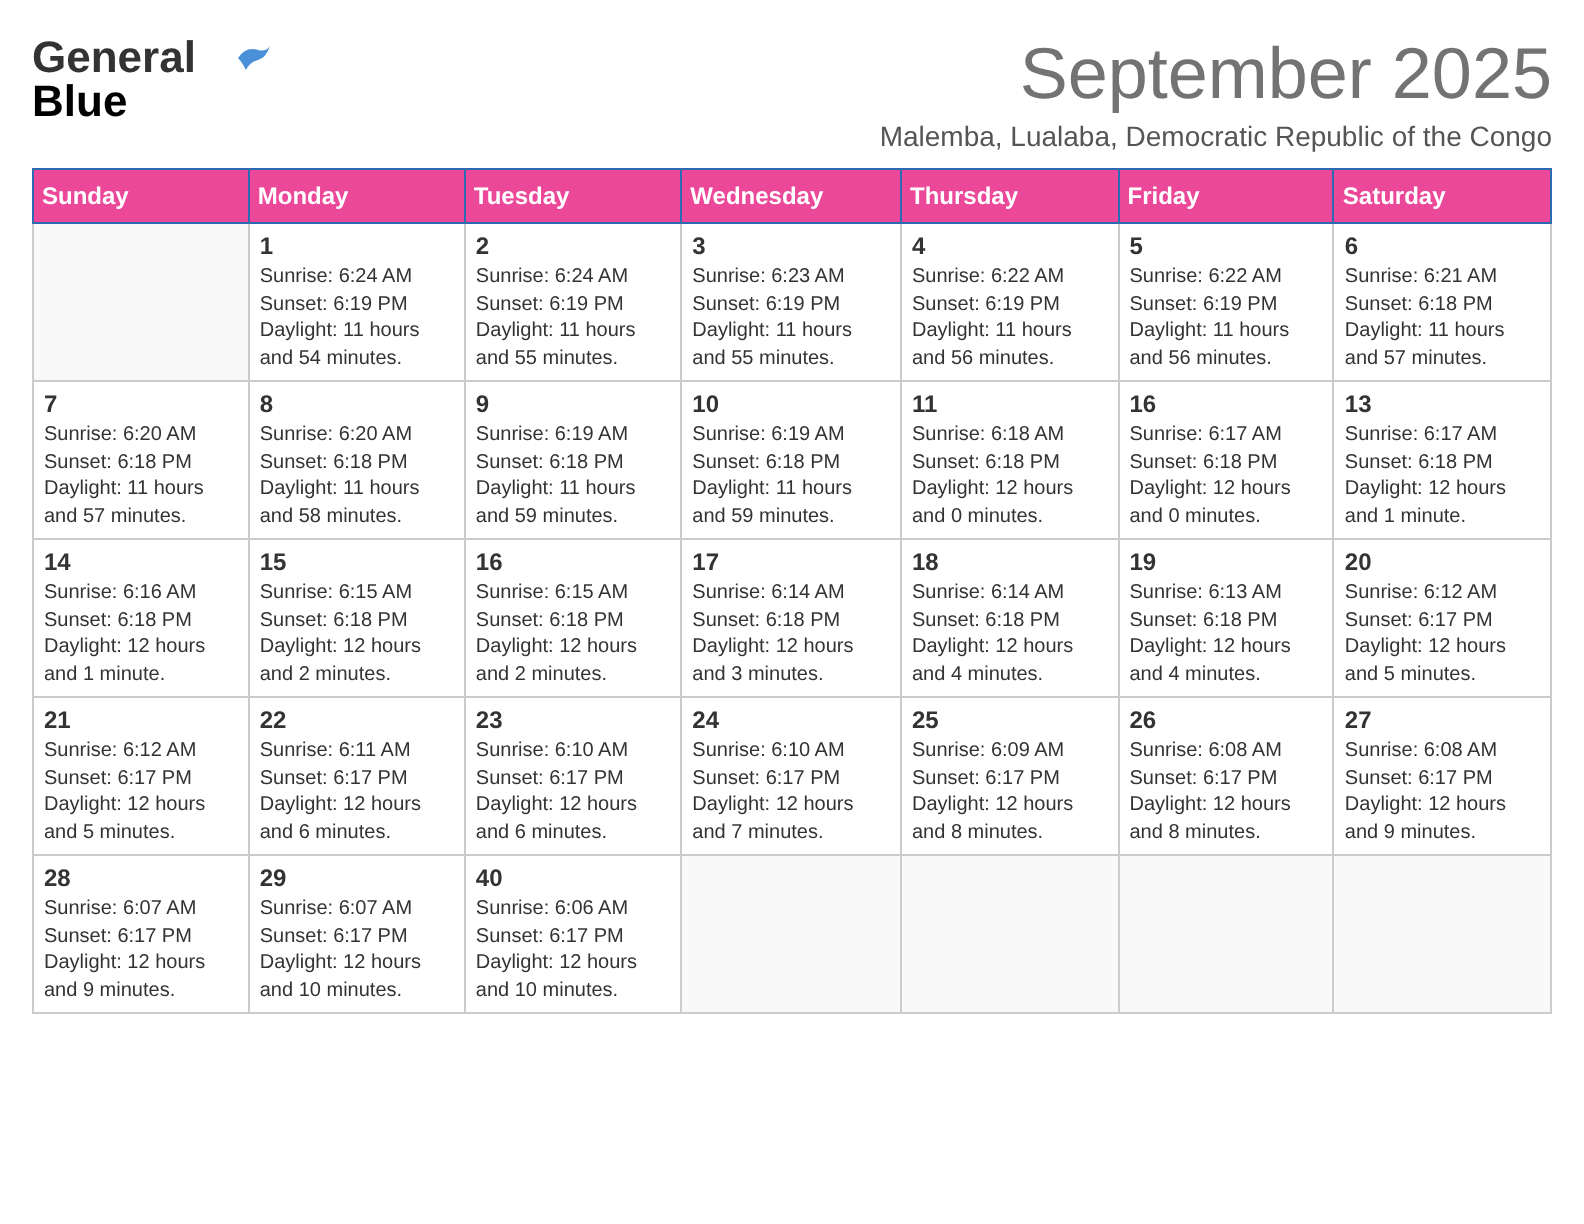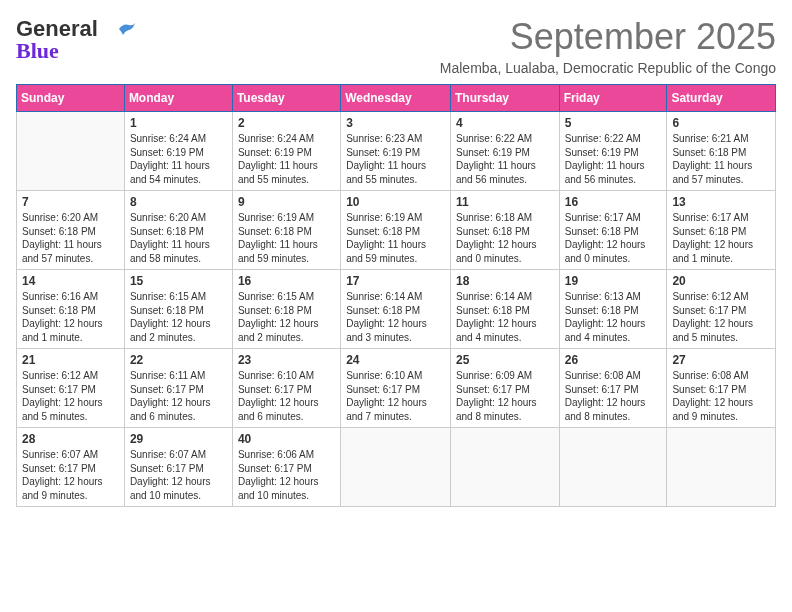--- a/index.html
+++ b/index.html
@@ -77,21 +77,21 @@
 <body>
 
 <div class="header">
   <div class="logo">
     <div style="display:flex;align-items:center;gap:17px;">
       <span style="font-size:22px;font-weight:bold;color:#333;">General</span>
       <svg width="22" height="16" viewBox="0 0 22 16">
         <path d="M4,8 Q8,2 14,4 Q18,5 20,2 Q18,8 14,9 Q10,10 8,14 Q6,10 4,8Z" fill="#4a90d9"></path>
       </svg>
     </div>
-    <span style="font-size:22px;font-weight:bold;color:#6d28d9;margin-top:-4px;font-family:Liberation Serif, serif;">Blue</span>
+    <span style="font-size:22px;font-weight:bold;color:#000000;margin-top:-4px;">Blue</span>
   </div>
   <div class="title-block">
     <div class="month-title">September 2025</div>
     <div class="subtitle">Malemba, Lualaba, Democratic Republic of the Congo</div>
   </div>
 </div>
 
 <table class="calendar">
   <thead>
     <tr>

